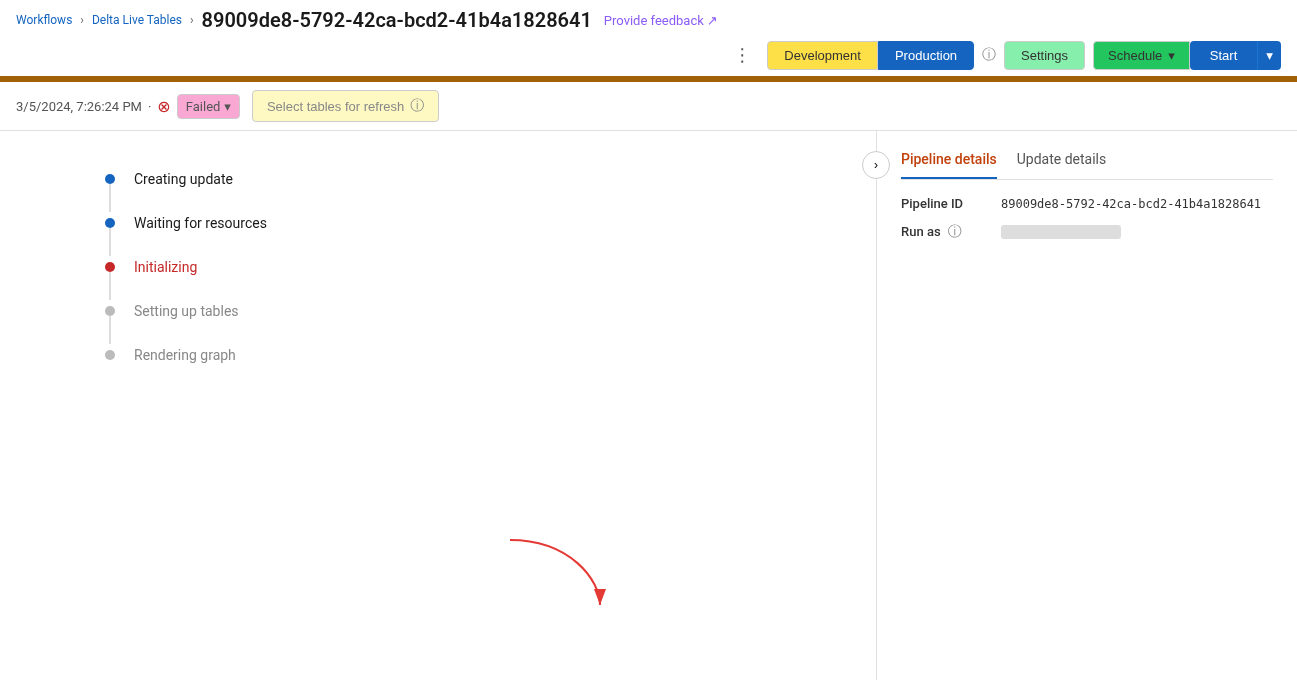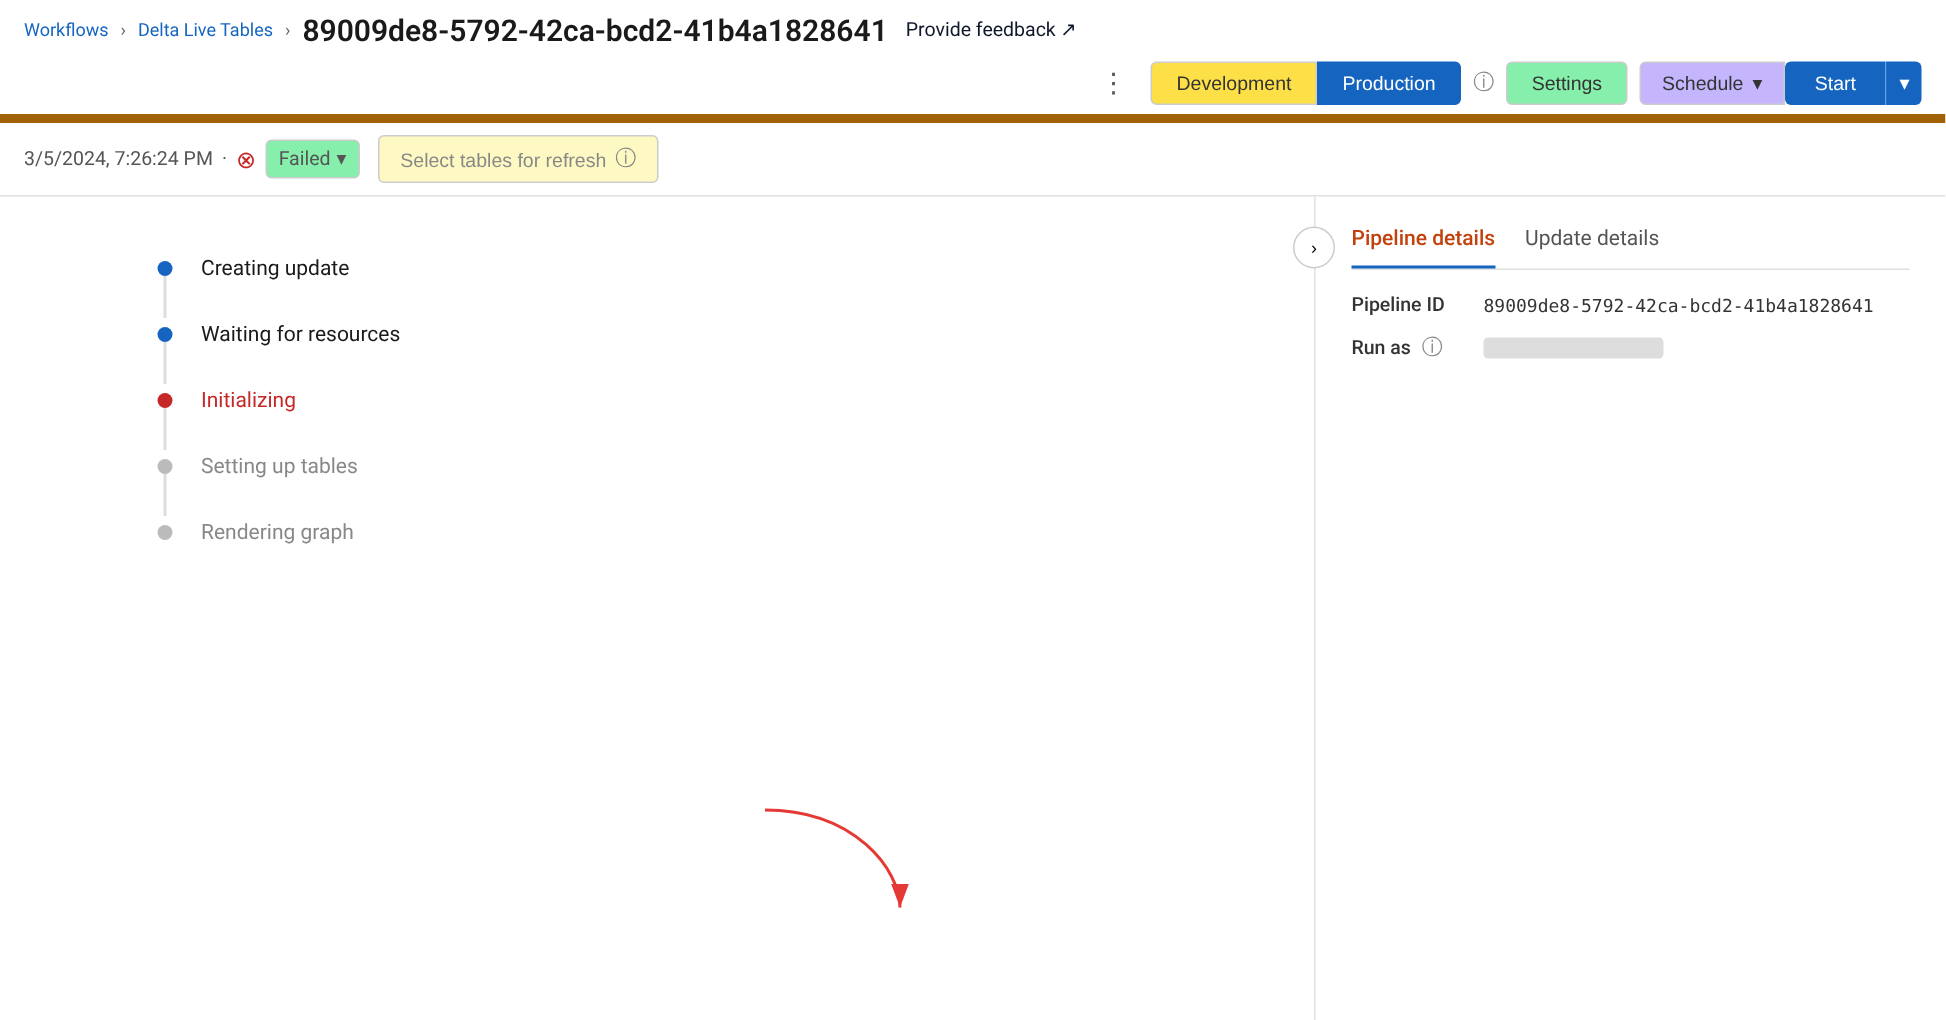--- a/index.html
+++ b/index.html
@@ -1,39 +1,39 @@
 <!DOCTYPE html>
 <html><head>
   <meta charset="utf-8">
   <style>
     * { box-sizing: border-box; margin: 0; padding: 0; }
     body { font-family: -apple-system, BlinkMacSystemFont, 'Segoe UI', Roboto, sans-serif; font-size: 13px; color: #1a1a1a; background: #fff; }
     .breadcrumb-item { color: #1565c0; font-size: 12px; cursor: pointer; }
     .breadcrumb-sep { color: #666; font-size: 12px; }
     .page-title { font-size: 20px; font-weight: 600; color: #1a1a1a; flex: 1; }
-    .feedback-link { color: #0f172a; font-size: 13px; cursor: pointer; margin-left: 12px; white-space: nowrap; display: flex; align-items: center; gap: 3px; text-align: center; }
+    .feedback-link { color: #8b5cf6; font-size: 13px; cursor: pointer; margin-left: 12px; white-space: nowrap; display: flex; align-items: center; gap: 3px; text-align: center; }
     .more-btn { border: none; background: none; cursor: pointer; font-size: 18px; color: #555; padding: 4px 8px; }
 
     .mode-buttons { display: flex; gap: 0; }
     .mode-btn { border: 1px solid #ccc; background: #fde047; padding: 6px 16px; cursor: pointer; font-size: 13px; color: #333; }
     .mode-btn:first-child { border-radius: 4px 0 0 4px; }
     .mode-btn:last-child { border-radius: 0 4px 4px 0; }
     .mode-btn.active { background: #1565c0; color: #fff; border-color: #1565c0; }
     .info-icon { color: #888; font-size: 14px; cursor: pointer; }
     .settings-btn { border: 1px solid #ccc; background: #86efac; padding: 6px 16px; cursor: pointer; font-size: 13px; color: #333; border-radius: 4px; }
-    .schedule-btn { border: 1px solid #ccc; background: #c4b5fd; padding: 6px 14px; cursor: pointer; font-size: 13px; color: #333; border-radius: 4px 0 0 4px; display: flex; align-items: center; gap: 6px; }
+    .schedule-btn { border: 1px solid #ccc; background: #22c55e; padding: 6px 14px; cursor: pointer; font-size: 13px; color: #333; border-radius: 4px 0 0 4px; display: flex; align-items: center; gap: 6px; }
     .start-btn-group { display: flex; }
     .start-btn { background: #1565c0; color: #fff; border: none; padding: 6px 20px; cursor: pointer; font-size: 13px; border-radius: 4px 0 0 4px; font-weight: 500; }
     .start-dropdown { background: #1565c0; color: #fff; border: none; border-left: 1px solid #1976d2; padding: 6px 8px; cursor: pointer; border-radius: 0 4px 4px 0; }
 
     
     .toolbar { display: flex; align-items: center; padding: 8px 16px; border-bottom: 1px solid #e0e0e0; gap: 12px; }
     .status-badge { display: flex; align-items: center; gap: 6px; font-size: 13px; color: #555; }
     .status-dot-failed { color: #c62828; font-size: 16px; }
-    .failed-select { border: 1px solid #ccc; border-radius: 4px; padding: 4px 8px; font-size: 13px; background: #86efac; cursor: pointer; display: flex; align-items: center; gap: 4px; }
+    .failed-select { border: 1px solid #ccc; border-radius: 4px; padding: 4px 8px; font-size: 13px; background: #f9a8d4; cursor: pointer; display: flex; align-items: center; gap: 4px; }
     .select-tables-btn { border: 1px solid #ccc; background: #fef9c3; padding: 6px 14px; cursor: pointer; font-size: 13px; color: #888; border-radius: 4px; display: flex; align-items: center; gap: 6px; }
 
     
     .main-content { display: flex; height: calc(680px - 120px); }
     .pipeline-view { flex: 1; padding: 20px 40px; position: relative; border-right: 1px solid #e0e0e0; }
     .collapse-btn { position: absolute; right: -14px; top: 20px; width: 28px; height: 28px; border-radius: 50%; background: #fff; border: 1px solid #ccc; cursor: pointer; display: flex; align-items: center; justify-content: center; z-index: 10; font-size: 12px; }
 
     
     .steps-container { display: flex; flex-direction: column; gap: 0; margin-top: 20px; margin-left: 60px; }
     .step-item { display: flex; align-items: flex-start; position: relative; }
@@ -46,21 +46,21 @@
     .step-label { font-size: 14px; color: #1a1a1a; padding: 0 0 28px 0; }
     .step-label.muted { color: #888; }
     .step-label.red { color: #c62828; }
 
     
     .details-panel { width: 420px; padding: 20px 24px; flex-shrink: 0; }
     .details-tabs { display: flex; gap: 20px; border-bottom: 1px solid #e0e0e0; margin-bottom: 16px; }
     .details-tab { font-size: 14px; padding-bottom: 10px; cursor: pointer; color: #555; border-bottom: 2px solid transparent; }
     .details-tab.active { color: #c2410c; font-weight: 500; border-bottom: 2px solid #1565c0; }
     .detail-row { display: flex; align-items: center; margin-bottom: 12px; }
-    .detail-label { font-size: 13px; font-weight: 500; color: #333; width: 88px; flex-shrink: 0; }
+    .detail-label { font-size: 13px; font-weight: 500; color: #333; width: 100px; flex-shrink: 0; }
     .detail-value { font-size: 13px; color: #333; }
     .detail-value.monospace { font-family: monospace; font-size: 12px; }
     .detail-value-blur { font-size: 13px; color: #aaa; background: #ddd; border-radius: 3px; min-width: 120px; height: 14px; display: inline-block; }
 
     .top-header { display: flex; align-items: center; padding: 8px 16px 6px; border-bottom: 6px solid #a16207; gap: 8px; flex-wrap: wrap; }
     .title-row { display: flex; align-items: center; gap: 0; }
     .header-right { display: flex; align-items: center; gap: 8px; margin-left: auto; }
   </style>
 </head>
 <body>

